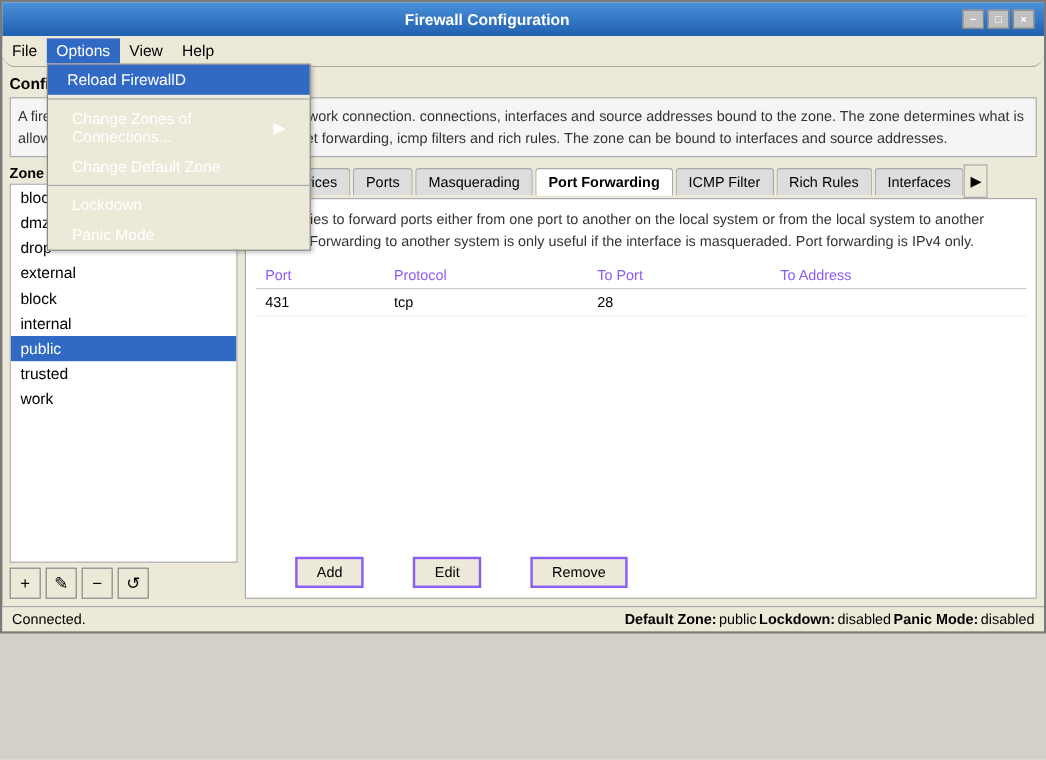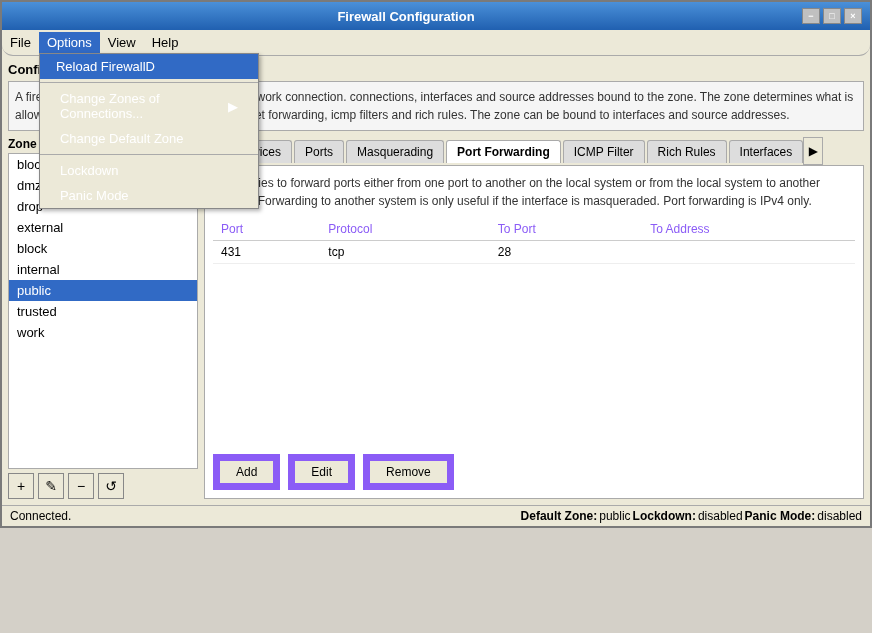--- a/index.html
+++ b/index.html
@@ -274,24 +274,25 @@
 
     
     .action-buttons {
       display: flex;
       gap: 8px;
       margin-top: 8px;
     }
 
     .action-btn {
       padding: 4px 16px;
-      border: 7px solid #8b5cf6;
-      background: #ece9d8;
-      cursor: pointer;
-      font-size: 12px;
+      border: 2px solid #8b5cf6;
+      background: #ece9d8;
+      cursor: pointer;
+      font-size: 12px;
+      margin-left: 33px;
     }
 
     .action-btn:disabled {
       color: #aaa;
       cursor: default;
     }
 
     
     .status-bar {
       background: #ece9d8;

